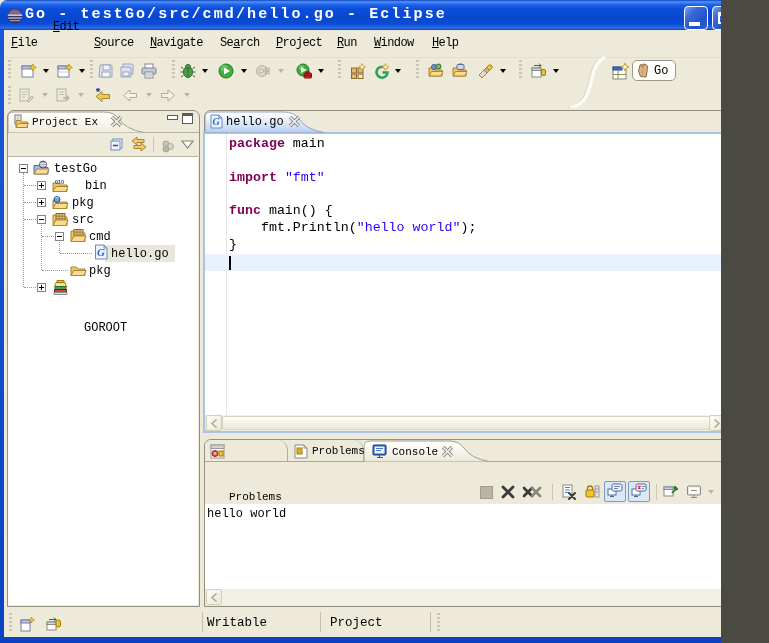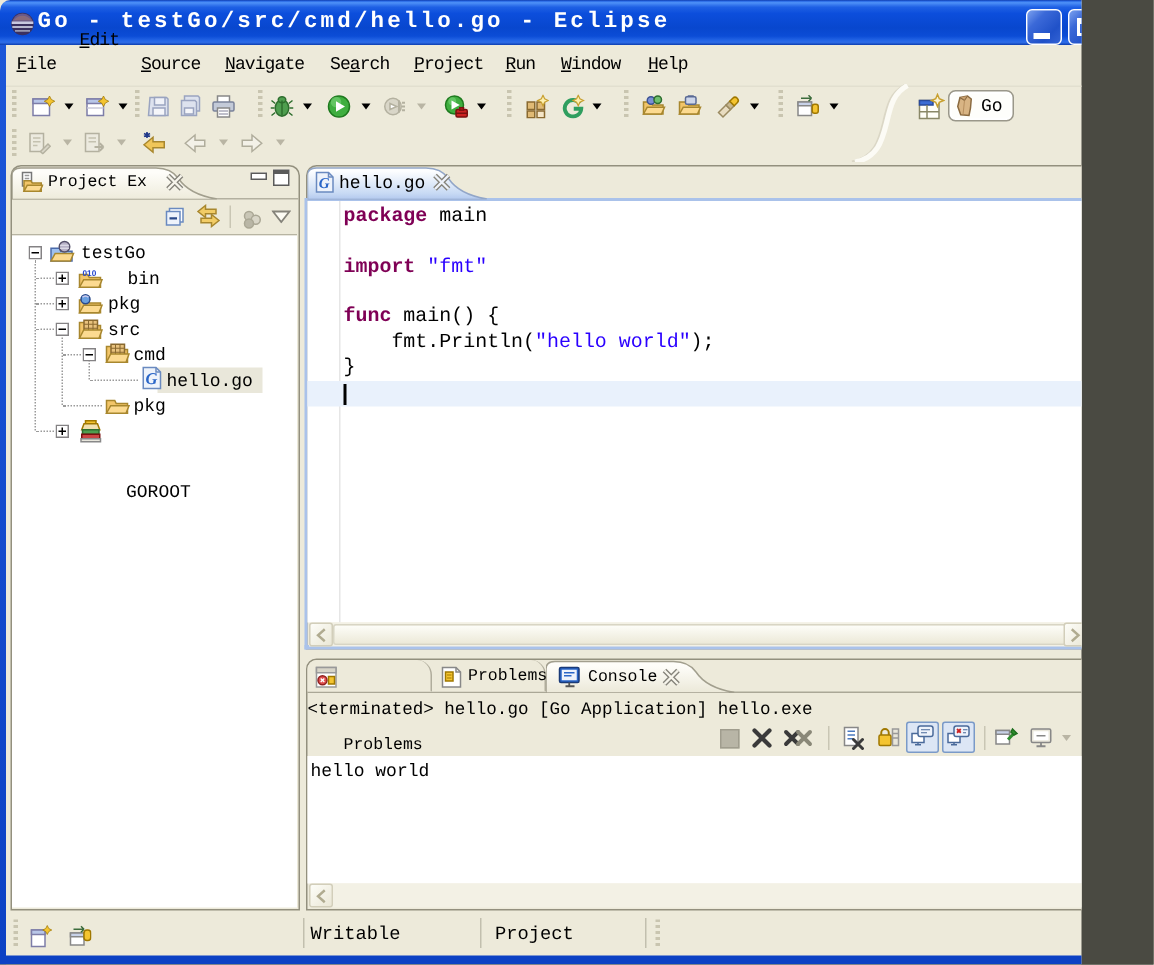--- a/index.html
+++ b/index.html
@@ -459,21 +459,20 @@
       <path d="M5,13.5 h6 M7.5,11 v2.5" stroke="#555" stroke-width="1.2"></path>
     </svg>
   <div class="abs tabtext" style="left:392px;top:446px;">Console</div>
   <svg class="abs" style="left:441px;top:445px;" width="13" height="13" viewBox="0 0 13 13">
       <path d="M2,2 L11,11 M11,2 L2,11" stroke="#85837a" stroke-width="3.4"></path>
       <path d="M2,2 L11,11 M11,2 L2,11" stroke="#f7f5ec" stroke-width="1.6"></path>
     </svg>
   <div class="abs minbar" style="left:726px;top:444px;"></div>
   <div class="abs maxbox" style="left:744px;top:442px;"></div>
 
-  <div class="abs mono11" style="left:205px;top:466px;font-size:11.7px;">&lt;terminated&gt; hello.go [Go Application] hello.exe</div>
 
   <div class="abs" style="left:480px;top:486px;width:11px;height:11px;background:#b8b5a6;border:1px solid #a09d8e;"></div>
   <svg class="abs ic" style="left:500px;top:484px;" viewBox="0 0 16 16">
       <path d="M3,3 L13,13 M13,3 L3,13" stroke="#3a3a3a" stroke-width="2.8" stroke-linecap="round"></path>
     </svg>
   <svg class="abs" style="left:521px;top:484px;" width="22" height="16" viewBox="0 0 22 16">
       <path d="M3,4 L11,12 M11,4 L3,12" stroke="#3a3a3a" stroke-width="2.6" stroke-linecap="round"></path>
       <path d="M11,4 L19,12 M19,4 L11,12" stroke="#8a8878" stroke-width="2.6" stroke-linecap="round"></path>
     </svg>
   <div class="abs" style="left:552px;top:484px;width:1px;height:16px;background:#c9c6b4;"></div>

